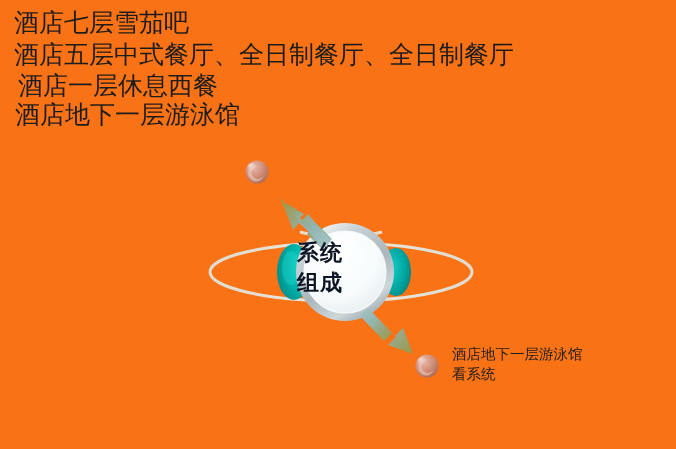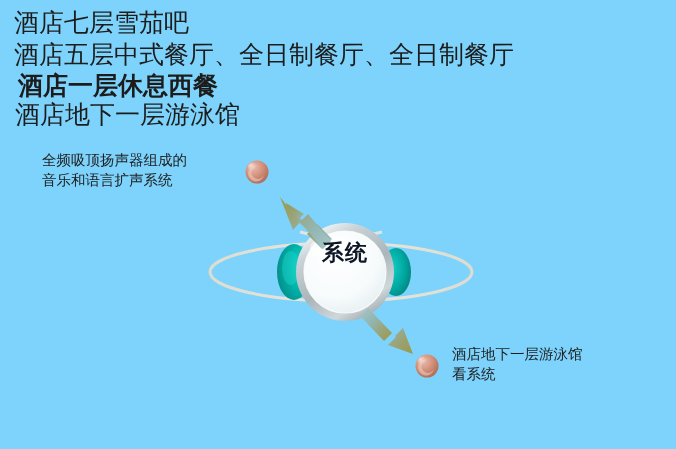--- a/index.html
+++ b/index.html
@@ -8,40 +8,40 @@
     padding: 0;
     background: #ffffff;
   }
   body {
     font-family: "Liberation Sans", "DejaVu Sans", sans-serif;
   }
   #stage {
     position: relative;
     width: 676px;
     height: 449px;
-    background: #7dd3fc;
+    background: #f97316;
     overflow: hidden;
   }
 
   
   #heading {
     position: absolute;
     left: 14px;
     top: 6px;
     width: 640px;
   }
   .head-line {
     color: #1c1c1c;
     font-size: 25px;
     line-height: 32px;
     white-space: nowrap;
     letter-spacing: 0px;
     font-weight: 400;
   }
-  .head-line.l3 { padding-left: 4px; line-height: 30px; font-weight: bold; }
+  .head-line.l3 { padding-left: 4px; line-height: 30px; }
   .head-line.l4 { padding-left: 1px; line-height: 30px; font-family: Liberation Serif, serif; }
 
   
   #diagram {
     position: absolute;
     left: 0;
     top: 0;
     width: 676px;
     height: 449px;
   }
@@ -63,21 +63,20 @@
     top: 344px;
   }
   .callout div { white-space: nowrap; }
 
   
   #sphere-label {
     position: absolute;
     left: 297px;
     top: 238px;
     width: 96px;
-    text-align: center;
     color: #0e1626;
     font-size: 22px;
     font-weight: bold;
     line-height: 30px;
     letter-spacing: 1px;
     pointer-events: none;
   }
 </style>
 </head>
 <body>
@@ -199,25 +198,22 @@
 
     <g>
       <circle cx="427" cy="366" r="11.5" fill="url(#gradCopper)"></circle>
       <circle cx="423" cy="362" r="5.5" fill="url(#gradCopperHi)"></circle>
       <path d="M 429 360 a 8 8 0 1 0 5 9 a 6.5 6.5 0 1 1 -5 -9 z" fill="#f0cfc4" opacity="0.55"></path>
     </g>
   </svg>
 
   <div id="sphere-label">
     <div>系统</div>
+    <div>组成</div>
   </div>
 
-  <div class="callout" id="callout-top">
-    <div>全频吸顶扬声器组成的</div>
-    <div>音乐和语言扩声系统</div>
-  </div>
 
   <div class="callout" id="callout-bottom">
     <div>酒店地下一层游泳馆</div>
     <div>看系统</div>
   </div>
 
 </div>
 
 </body></html>

